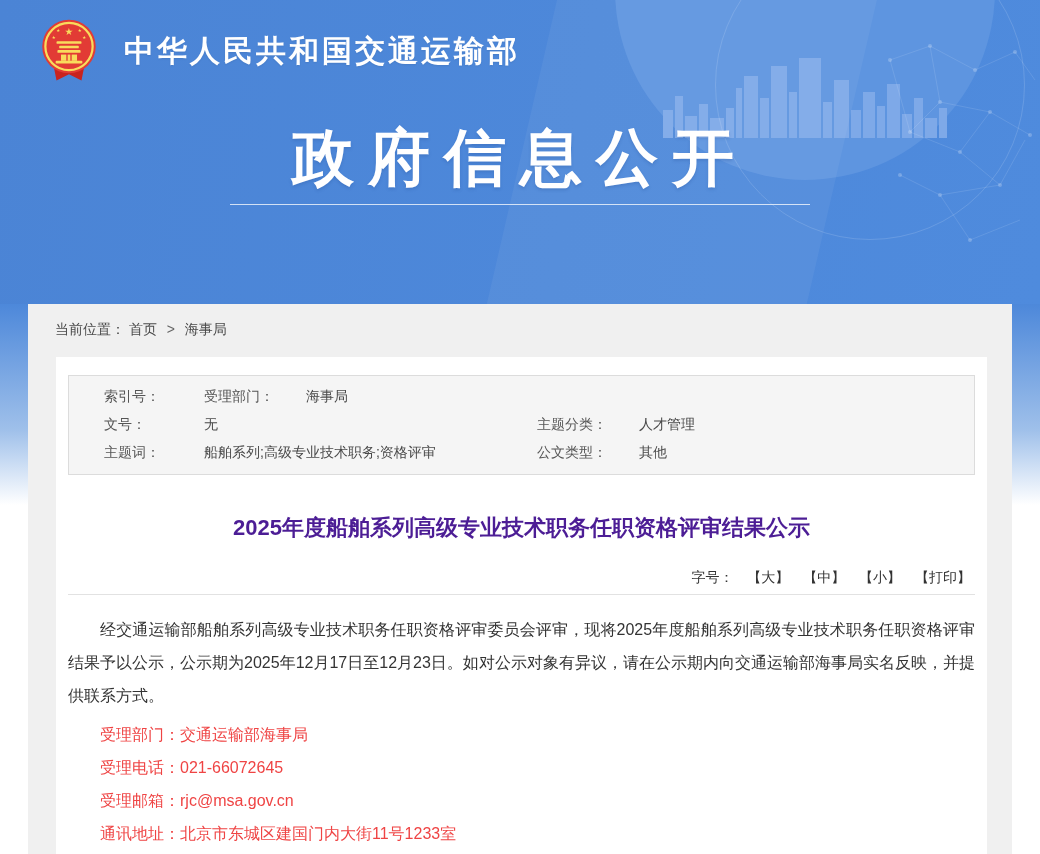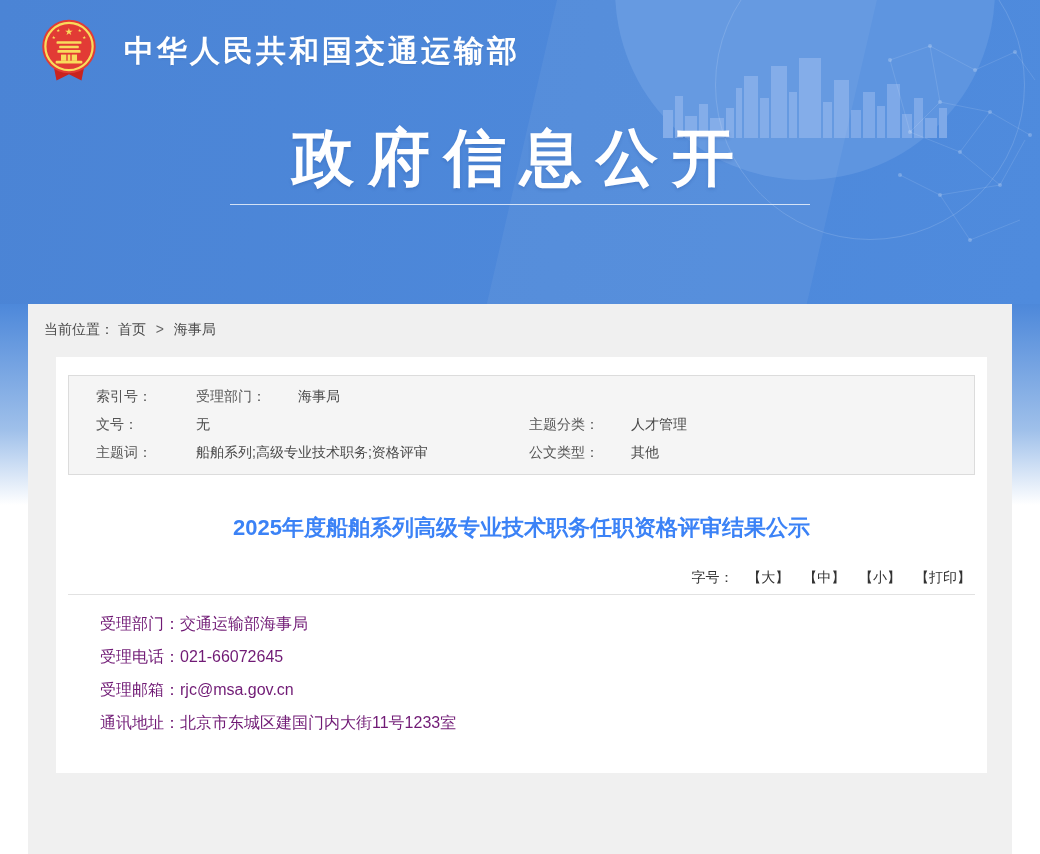--- a/index.html
+++ b/index.html
@@ -45,54 +45,54 @@
     line-height: 80px; text-shadow: 0 2px 3px rgba(40,80,150,0.25);
   }
   .banner-underline {
     width: 580px; height: 1px; margin: 6px auto 0;
     background: rgba(255,255,255,0.75);
   }
 
   
   .outer { margin: 0 28px; background: #f0f0f0; min-height: 550px; }
   .breadcrumb {
-    padding: 17px 16px 0; font-size: 14px; color: #4a4a4a; height: 36px;
+    padding: 17px 27px 0; font-size: 14px; color: #4a4a4a; height: 36px;
   }
   .breadcrumb a { color: #4a4a4a; text-decoration: none; cursor: pointer; }
   .crumb-sep { margin: 0 6px; color: #666; }
 
   .white-box { margin: 17px 25px 0 28px; background: #ffffff; padding: 18px 12px 40px; }
 
   .meta-table {
     background: #f5f5f5; border: 1px solid #dcdcdc; padding: 7px 0;
   }
   .meta-row { display: flex; align-items: center; height: 28px; padding-left: 27px; font-size: 14px; color: #555; }
-  .meta-label-l { width: 100px; flex: 0 0 auto; }
+  .meta-label-l { width: 100px; flex: 0 0 auto; margin-left: 8px; }
   .meta-value-l { width: 333px; flex: 0 0 auto; color: #4a4a4a; }
   .meta-label-r { width: 102px; flex: 0 0 auto; }
   .meta-value-r { flex: 1; color: #4a4a4a; }
 
   .article-title {
     margin-top: 38px; text-align: center;
-    font-size: 22px; font-weight: bold; color: #3b82f6; line-height: 30px;
+    font-size: 22px; font-weight: bold; color: #4c1d95; line-height: 30px;
   }
   .font-controls {
     margin-top: 26px; text-align: right; font-size: 14px; color: #333; padding-right: 4px;
   }
   .font-controls .fc-item { margin-left: 10px; cursor: pointer; color: #333; }
   .separator { border-bottom: 1px solid #e2e2e2; margin-top: 7px; }
 
   .article-body { margin-top: 18px; }
   .article-paragraph {
     font-size: 16px; line-height: 33px; color: #333;
     text-indent: 2em; text-align: justify;
   }
   .contacts { margin-top: 9px; }
   .contact-line {
-    font-size: 16px; color: #701a75; line-height: 21px;
+    font-size: 16px; color: #ef4444; line-height: 21px;
     margin-top: 12px; padding-left: 2em;
   }
 </style>
 </head>
 <body>
 
 <div class="banner">
   <div class="sky-circle">
     <svg width="284" height="80" viewBox="0 0 284 80">
       <g fill="#7ea9e8">
@@ -216,20 +216,21 @@
       <span>字号：</span>
       <a class="fc-item">【大】</a>
       <a class="fc-item">【中】</a>
       <a class="fc-item">【小】</a>
       <a class="fc-item">【打印】</a>
     </div>
 
     <div class="separator"></div>
 
     <div class="article-body">
+      <p class="article-paragraph">经交通运输部船舶系列高级专业技术职务任职资格评审委员会评审，现将2025年度船舶系列高级专业技术职务任职资格评审结果予以公示，公示期为2025年12月17日至12月23日。如对公示对象有异议，请在公示期内向交通运输部海事局实名反映，并提供联系方式。</p>
       <div class="contacts">
           <p class="contact-line">受理部门：交通运输部海事局</p>
           <p class="contact-line">受理电话：021-66072645</p>
           <p class="contact-line">受理邮箱：rjc@msa.gov.cn</p>
           <p class="contact-line">通讯地址：北京市东城区建国门内大街11号1233室</p>
         </div>
     </div>
 
   </div>
 </div>

